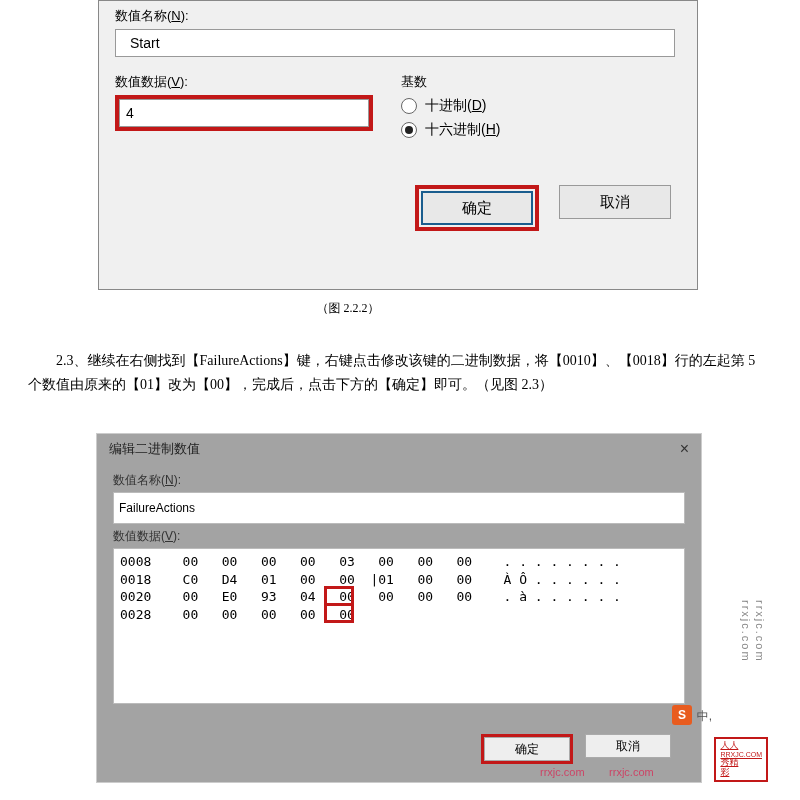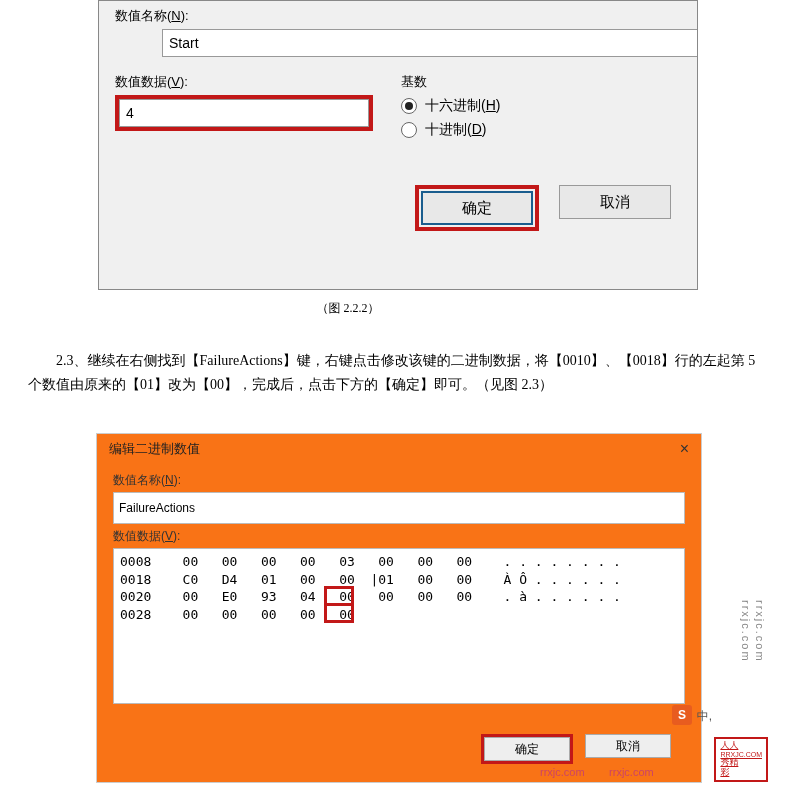--- a/index.html
+++ b/index.html
@@ -1,40 +1,40 @@
 <!DOCTYPE html>
 <html><head>
 <meta charset="utf-8">
 <style>
 * { box-sizing: border-box; margin: 0; padding: 0; }
 body { font-family: "Microsoft YaHei", "SimSun", sans-serif; font-size: 14px; background: #fff; width: 800px; height: 800px; position: relative; }
 
 .dialog1 { position: absolute; left: 98px; top: 0; width: 600px; height: 290px; background: #f0f0f0; border: 1px solid #888; overflow: hidden; }
 .dialog1-inner { padding: 4px 16px 16px 16px; }
 .field-label { font-size: 13px; color: #000; margin-top: 2px; margin-bottom: 4px; }
-.name-input { width: 560px; height: 28px; border: 1px solid #999; background: #fff; padding: 2px 6px; font-size: 14px; margin-left: 47px; }
+.name-input { width: 560px; height: 28px; border: 1px solid #999; background: #fff; padding: 2px 14px; font-size: 14px; }
 .data-section { display: flex; margin-top: 14px; }
 .data-left { flex: 0 0 258px; }
 .data-right { flex: 1; padding-left: 28px; }
 .data-input-wrap { border: 4px solid #c21818; width: 258px; }
 .data-input { width: 100%; height: 28px; border: 1px solid #999; background: #fff; padding: 2px 6px; font-size: 14px; }
 .radio-group { margin-top: 6px; }
 .radio-row { display: flex; align-items: center; margin-bottom: 6px; font-size: 14px; }
 .radio { width: 16px; height: 16px; border: 1px solid #666; border-radius: 50%; margin-right: 8px; display: flex; align-items: center; justify-content: center; background: #fff; }
 .radio.checked::after { content: ""; width: 8px; height: 8px; background: #222; border-radius: 50%; display: block; }
 .dialog1-buttons { display: flex; justify-content: flex-end; gap: 20px; margin-top: 40px; padding-right: 10px; }
 .btn { width: 112px; height: 34px; background: #e8e8e8; border: 1px solid #999; font-size: 15px; display: flex; align-items: center; justify-content: center; }
 .btn-ok-wrap { border: 4px solid #c21818; padding: 2px; }
 .btn-ok { width: 112px; height: 34px; background: #e8e8e8; border: 2px solid #1a5d8e; font-size: 15px; display: flex; align-items: center; justify-content: center; }
 
 .caption1 { position: absolute; top: 300px; width: 696px; text-align: center; font-size: 12px; font-family: "SimSun", serif; }
 
 .article-text { position: absolute; top: 349px; left: 28px; width: 744px; font-family: "SimSun", serif; font-size: 14px; line-height: 1.7; }
 
-.dialog2 { position: absolute; left: 96px; top: 433px; width: 606px; height: 350px; background: #f97316; border: 1px solid #ccc; }
+.dialog2 { position: absolute; left: 96px; top: 433px; width: 606px; height: 350px; background: #a3a3a3; border: 1px solid #ccc; }
 .dialog2-title { padding: 6px 12px; font-size: 13px; color: #222; border-bottom: none; display: flex; justify-content: space-between; align-items: center; }
 .close-x { font-size: 16px; color: #333; font-weight: 300; }
 .dialog2-body { padding: 4px 16px; }
 .d2-label { font-size: 12px; color: #333; margin-top: 4px; margin-bottom: 3px; }
 .d2-name-input { width: 100%; height: 32px; border: 1px solid #bbb; background: #fff; padding: 1px 5px; font-size: 12px; }
 .hex-box { width: 100%; border: 1px solid #bbb; background: #fff; padding: 4px 6px; font-family: "Consolas", monospace; font-size: 13px; line-height: 1.35; height: 156px; position: relative; }
 .hex-row { white-space: pre; }
 .hex-hl { position: absolute; border: 3px solid #c21818; }
 .dialog2-buttons { display: flex; justify-content: flex-end; gap: 12px; margin-top: 30px; padding-right: 14px; }
 .btn2 { width: 86px; height: 24px; background: #eee; border: 1px solid #aaa; font-size: 12px; display: flex; align-items: center; justify-content: center; }
@@ -61,26 +61,26 @@
       <div class="data-left">
         <div class="field-label">数值数据(<span class="underline">V</span>):</div>
         <div class="data-input-wrap">
           <input class="data-input" value="4" style="">
         </div>
       </div>
       <div class="data-right">
         <div class="field-label">基数</div>
         <div class="radio-group">
           <div class="radio-row">
+            <span class="radio"></span>
+            <span>十进制(<span class="underline">D</span>)</span>
+          </div>
+          <div class="radio-row">
             <span class="radio checked"></span>
             <span>十六进制(<span class="underline">H</span>)</span>
-          </div>
-          <div class="radio-row">
-            <span class="radio"></span>
-            <span>十进制(<span class="underline">D</span>)</span>
           </div>
         </div>
       </div>
     </div>
     <div class="dialog1-buttons">
       <div class="btn-ok-wrap">
         <div class="btn-ok">确定</div>
       </div>
       <div class="btn">取消</div>
     </div>

